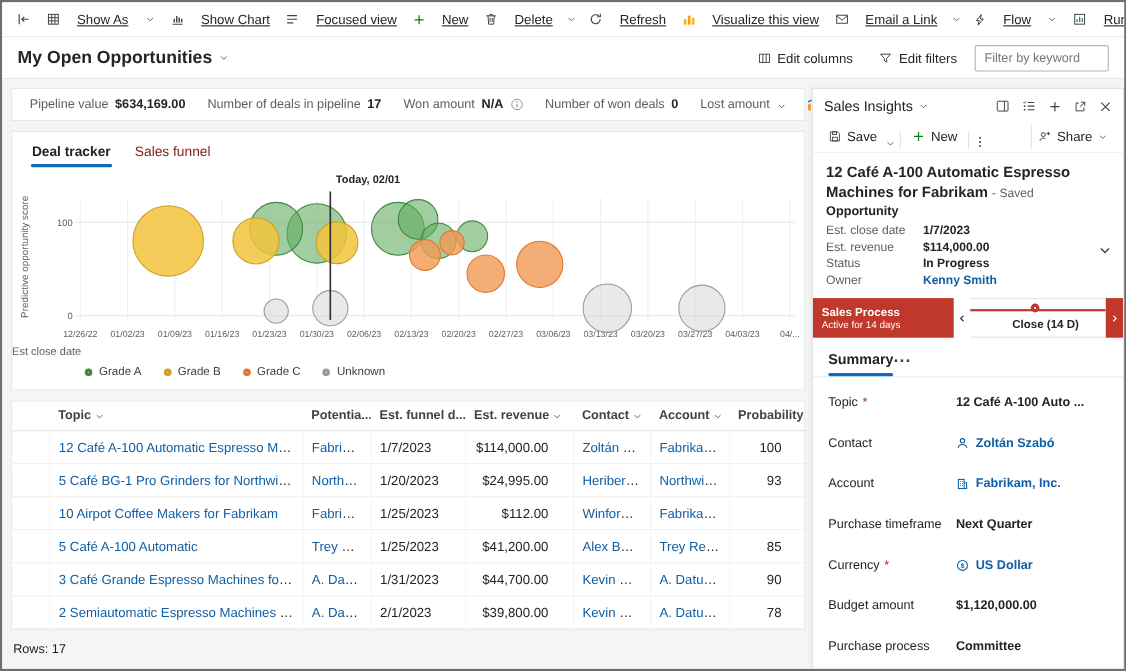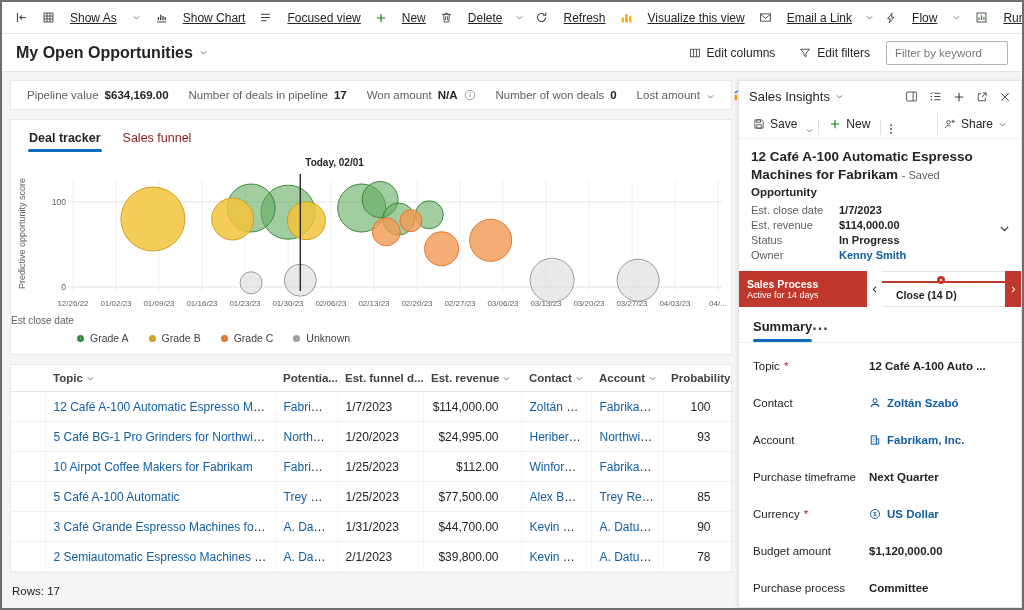--- a/index.html
+++ b/index.html
@@ -79,21 +79,21 @@
   .head-chev{position:absolute;right:10px;bottom:26px;color:#424242;cursor:pointer;}
 
   .bpf{display:flex;height:36px;flex:none;margin-top:6px;}
   .bpf-stage{width:128px;flex:none;background:#c0372b;color:#fff;padding:4px 8px;display:flex;flex-direction:column;justify-content:center;cursor:pointer;}
   .bpf-s1{font-size:10.5px;font-weight:700;}
   .bpf-s2{font-size:9px;}
   .bpf-mid{width:15px;flex:none;display:flex;align-items:center;justify-content:center;color:#242424;cursor:pointer;}
   .bpf-next{flex:1;background:#fff;border-top:1px solid #e4e4e4;border-bottom:1px solid #e4e4e4;position:relative;cursor:pointer;}
   .bpf-line{position:absolute;left:0;right:0;top:9px;height:2px;background:#c0372b;}
   .bpf-ring{position:absolute;top:4px;left:50%;margin-left:-7px;width:8px;height:8px;border:3px solid #c0372b;border-radius:50%;background:#fff;}
-  .bpf-next-label{position:absolute;left:14px;right:0;top:17px;font-size:10.5px;font-weight:700;color:#242424;}
+  .bpf-next-label{position:absolute;left:14px;right:0;top:17px;text-align:center;font-size:10.5px;font-weight:700;color:#242424;}
   .bpf-arrow{width:16px;flex:none;background:#c0372b;color:#fff;display:flex;align-items:center;justify-content:center;cursor:pointer;}
 
   .panel-tabs{display:flex;align-items:flex-end;gap:0;padding:9px 14px 0;border-bottom:1px solid #ededed;flex:none;}
   .ptab{font-size:13px;font-weight:700;color:#242424;padding-bottom:8px;position:relative;cursor:pointer;}
   .ptab.active::after{content:"";position:absolute;left:0;right:0;bottom:0;height:3px;background:#0f6cbd;border-radius:2px;}
   .pmore{color:#424242;padding-bottom:8px;font-weight:700;letter-spacing:1px;cursor:pointer;}
   .form{padding:4px 14px 0;flex:1;overflow:hidden;}
   .frow{display:flex;align-items:center;min-height:37px;}
   .flabel{width:116px;flex:none;font-size:11.5px;color:#242424;}
   .fvalue{font-size:11.5px;font-weight:700;color:#242424;display:flex;align-items:center;gap:6px;min-width:0;white-space:nowrap;overflow:hidden;text-overflow:ellipsis;}
@@ -518,21 +518,21 @@
                 <td class="num">$112.00</td>
                 <td><span class="link">Winford ...</span></td>
                 <td><span class="link">Fabrikam,...</span></td>
                 <td class="num"></td>
               </tr>
               <tr>
                 <td></td>
                 <td><span class="link">5 Café A-100 Automatic</span></td>
                 <td><span class="link">Trey Rese...</span></td>
                 <td>1/25/2023</td>
-                <td class="num">$77,500.00</td>
+                <td class="num">$41,200.00</td>
                 <td><span class="link">Alex Baker</span></td>
                 <td><span class="link">Trey Rese...</span></td>
                 <td class="num">85</td>
               </tr>
               <tr>
                 <td></td>
                 <td><span class="link">3 Café Grande Espresso Machines for A. D...</span></td>
                 <td><span class="link">A. Datum...</span></td>
                 <td>1/31/2023</td>
                 <td class="num">$44,700.00</td>

